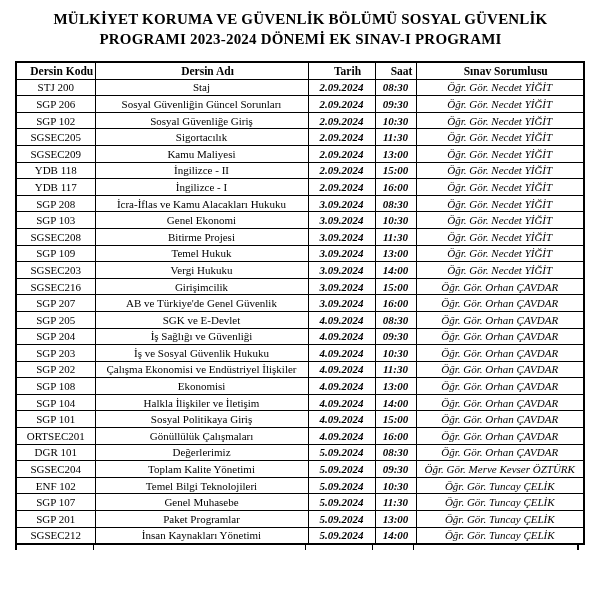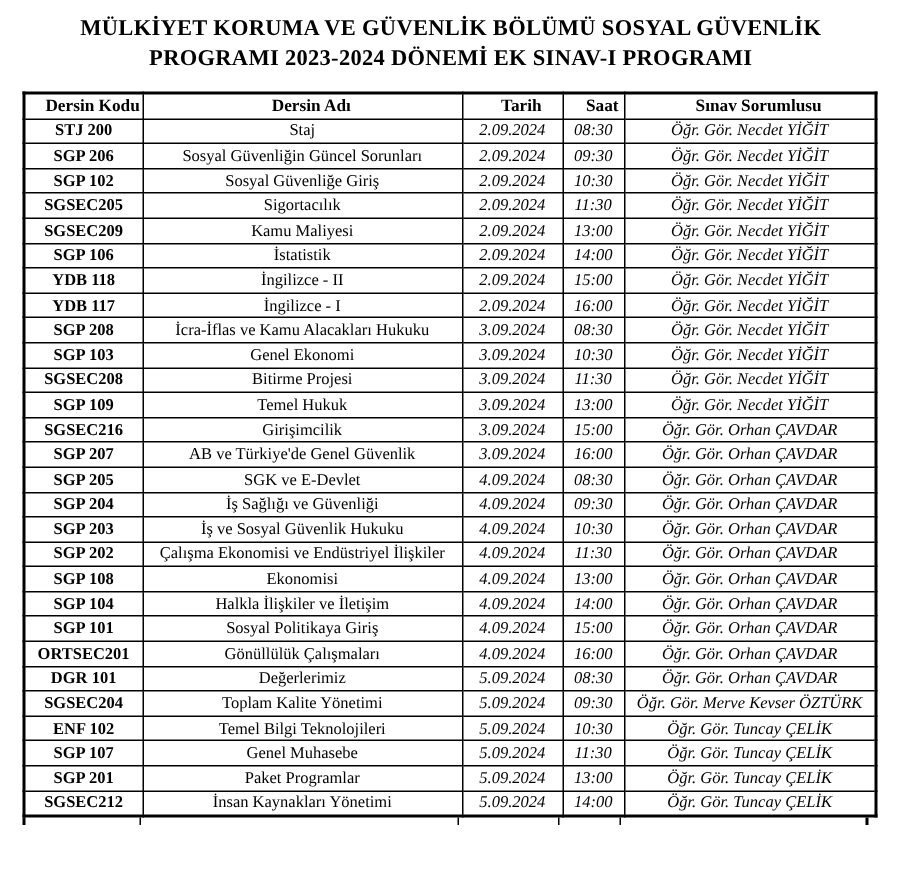--- a/index.html
+++ b/index.html
@@ -43,23 +43,23 @@
     overflow: hidden;
   }
   table.schedule th {
     font-size: 11.5px;
     font-weight: bold;
     padding-left: 13px;
   }
   table.schedule td {
     font-size: 11px;
   }
-  td.code { font-weight: bold; font-size: 11.5px; margin-left: 48px; }
+  td.code { font-weight: normal; font-size: 11.5px; margin-left: 48px; }
   td.name { font-size: 11px; }
-  td.date, td.time { font-weight: normal; font-style: italic; font-size: 11.5px; }
+  td.date, td.time { font-weight: bold; font-style: italic; font-size: 11.5px; }
   td.instructor { font-size: 11.5px; font-style: italic; }
 
   
   .stub-row {
     width: 564px;
     margin-left: 15px;
     height: 5px;
     display: flex;
   }
   .stub-row span {
@@ -133,27 +133,20 @@
           <td class="instructor">Öğr. Gör. Necdet YİĞİT</td>
         </tr>
         <tr>
           <td class="code">SGSEC209</td>
           <td class="name">Kamu Maliyesi</td>
           <td class="date">2.09.2024</td>
           <td class="time">13:00</td>
           <td class="instructor">Öğr. Gör. Necdet YİĞİT</td>
         </tr>
         <tr>
-          <td class="code">SGP 106</td>
-          <td class="name">İstatistik</td>
-          <td class="date">2.09.2024</td>
-          <td class="time">14:00</td>
-          <td class="instructor">Öğr. Gör. Necdet YİĞİT</td>
-        </tr>
-        <tr>
           <td class="code">YDB 118</td>
           <td class="name">İngilizce - II</td>
           <td class="date">2.09.2024</td>
           <td class="time">15:00</td>
           <td class="instructor">Öğr. Gör. Necdet YİĞİT</td>
         </tr>
         <tr>
           <td class="code">YDB 117</td>
           <td class="name">İngilizce - I</td>
           <td class="date">2.09.2024</td>
@@ -179,20 +172,27 @@
           <td class="name">Bitirme Projesi</td>
           <td class="date">3.09.2024</td>
           <td class="time">11:30</td>
           <td class="instructor">Öğr. Gör. Necdet YİĞİT</td>
         </tr>
         <tr>
           <td class="code">SGP 109</td>
           <td class="name">Temel Hukuk</td>
           <td class="date">3.09.2024</td>
           <td class="time">13:00</td>
+          <td class="instructor">Öğr. Gör. Necdet YİĞİT</td>
+        </tr>
+        <tr>
+          <td class="code">SGSEC203</td>
+          <td class="name">Vergi Hukuku</td>
+          <td class="date">3.09.2024</td>
+          <td class="time">14:00</td>
           <td class="instructor">Öğr. Gör. Necdet YİĞİT</td>
         </tr>
         <tr>
           <td class="code">SGSEC216</td>
           <td class="name">Girişimcilik</td>
           <td class="date">3.09.2024</td>
           <td class="time">15:00</td>
           <td class="instructor">Öğr. Gör. Orhan ÇAVDAR</td>
         </tr>
         <tr>

